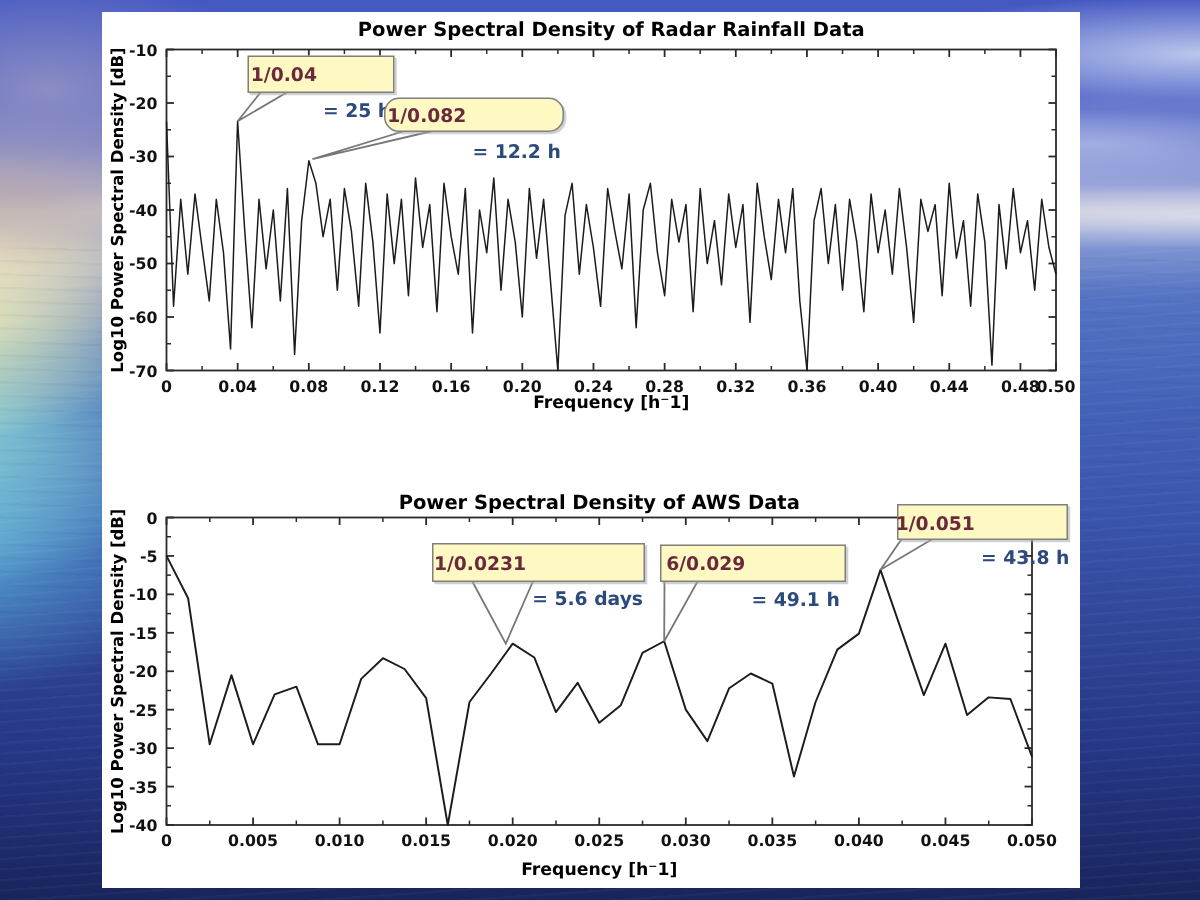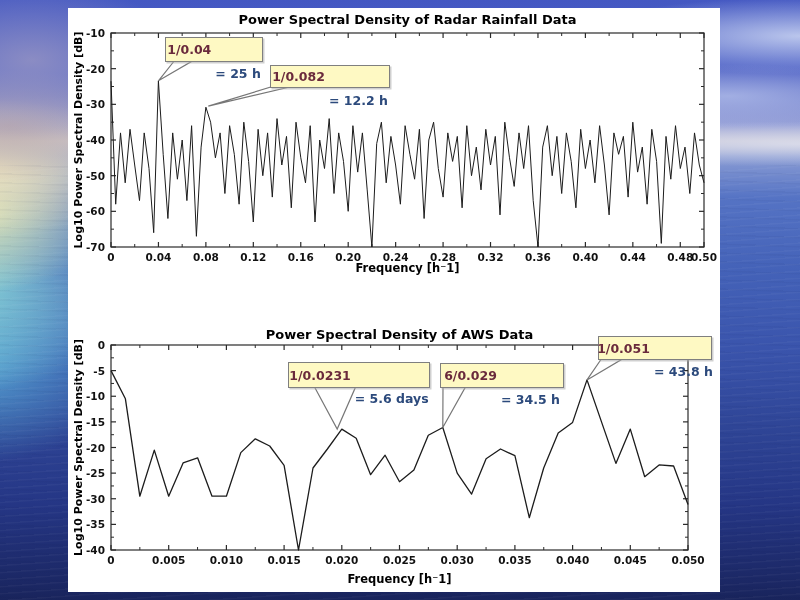--- a/index.html
+++ b/index.html
@@ -34,21 +34,21 @@
   .panel svg{position:absolute;left:0;top:0;}
 
   
   .ann{position:absolute;background:#fef9c3;border:1.5px solid #7f7f7f;
        box-shadow:1.5px 1.5px 0 rgba(170,170,170,.55);
        font-size:12.5px;font-weight:bold;text-align:center;white-space:nowrap;
        display:flex;align-items:center;justify-content:center;}
   .ann .expr{color:#6a2a3c;}
   .ann .res{color:#2c4a7c;margin-left:4px;margin-top:47px;}
   .ann-r0{left:97px;top:29px;width:96px;height:23px;}
-  .ann-r1{left:202px;top:57px;width:118px;height:21px;}
+  .ann-r1{left:188px;top:57px;width:118px;height:21px;border-radius:10px;}
   .ann-a0{left:220px;top:354px;width:140px;height:24px;}
   .ann-a1{left:372px;top:355px;width:122px;height:23px;}
   .ann-a2{left:530px;top:328px;width:112px;height:22px;}
 </style>
 </head>
 <body>
 
 <div class="slide">
   <div class="bg"></div>
   <div class="ripples"></div>
@@ -275,20 +275,20 @@
       <span class="expr">1/0.082</span>
       <span class="res">= 12.2 h</span>
     </div>
 
     <div class="ann ann-a0">
       <span class="expr">1/0.0231</span>
       <span class="res">= 5.6 days</span>
     </div>
     <div class="ann ann-a1">
       <span class="expr">6/0.029</span>
-      <span class="res">= 34.5 h</span>
+      <span class="res">= 49.1 h</span>
     </div>
     <div class="ann ann-a2">
       <span class="expr">1/0.051</span>
       <span class="res">= 43.8 h</span>
     </div>
   </div>
 </div>
 
 </body></html>

